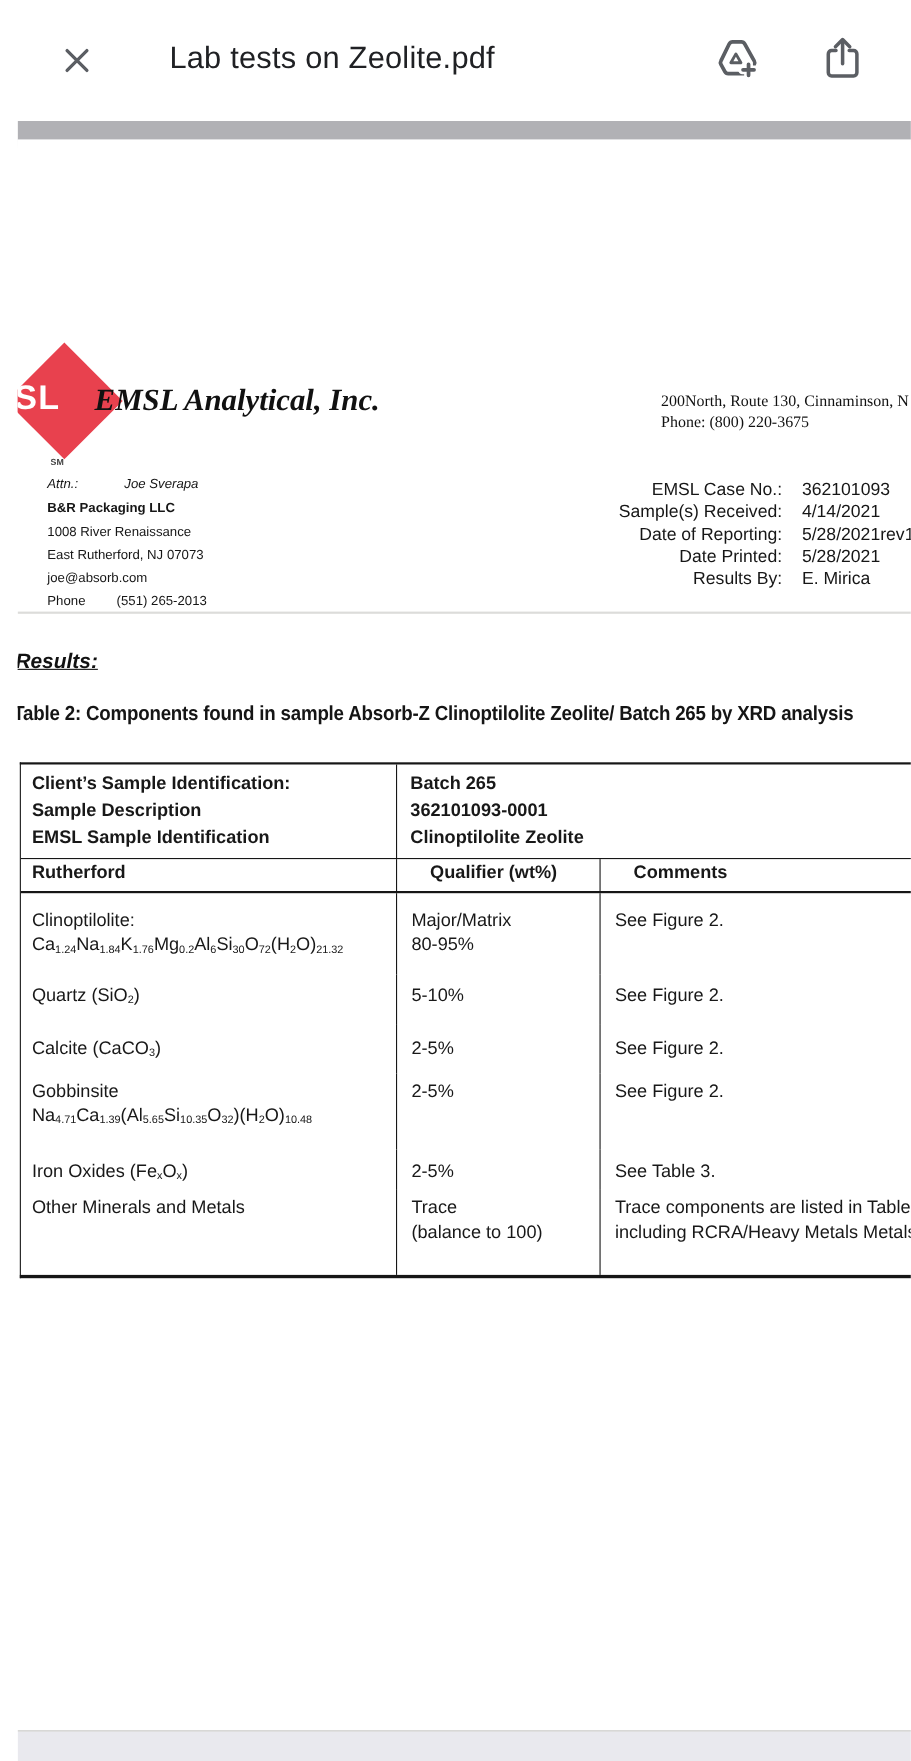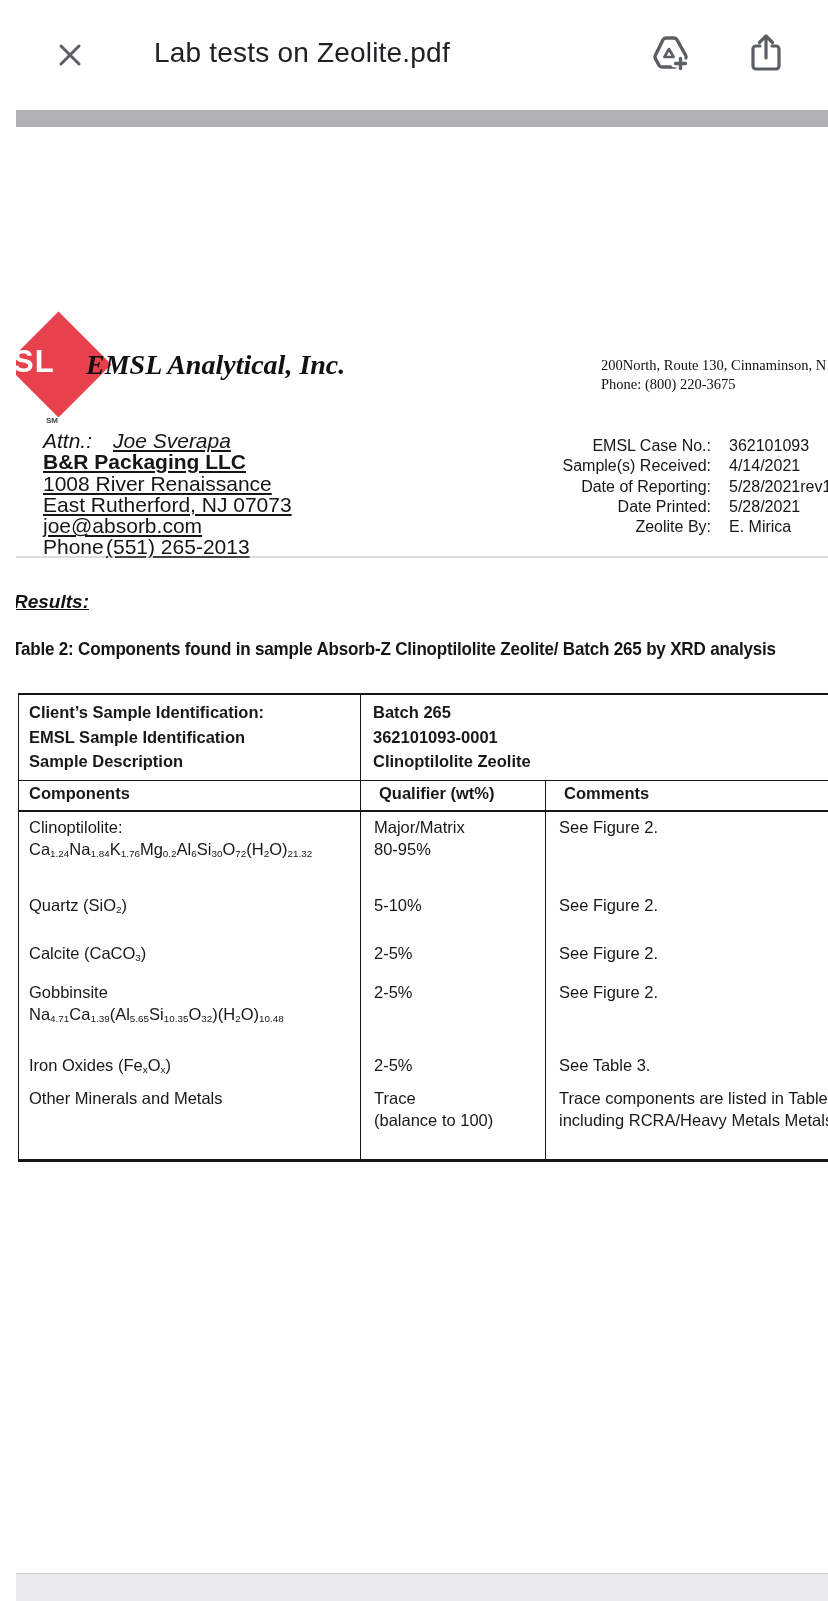--- a/index.html
+++ b/index.html
@@ -26,21 +26,21 @@
                 transform:rotate(45deg);}
   .logo-letters{position:absolute;left:-3px;top:217px;font-size:31px;font-weight:bold;color:#fff;
                 letter-spacing:1px;z-index:2;}
   .logo-sm{position:absolute;left:30px;top:289px;font-size:8px;font-weight:bold;color:#444;z-index:2;}
   .company-name{position:absolute;left:70px;top:222px;font-family:"Liberation Serif",serif;
                 font-size:28px;font-weight:bold;font-style:italic;color:#111;white-space:nowrap;}
   .lab-address{position:absolute;left:585px;top:229px;font-family:"Liberation Serif",serif;
                font-size:14.5px;line-height:19px;color:#111;white-space:nowrap;}
 
   
-  .client-block{position:absolute;left:27px;top:303px;font-size:21px;line-height:21.3px;color:#161616;text-decoration:underline;}
+  .client-block{position:absolute;left:27px;top:303px;font-size:12px;line-height:21.3px;color:#161616;}
   .client-block .attn{font-style:italic;}
   .client-block .lbl{display:inline-block;width:70px;}
   .client-block .lbl2{display:inline-block;width:63px;}
   .client-block .co{font-weight:bold;}
 
   
   .case-block{position:absolute;left:420px;top:309px;display:grid;
               grid-template-columns:275px 1fr;column-gap:18px;
               font-size:16px;line-height:20.3px;color:#161616;}
   .case-block .cl{text-align:right;}
@@ -60,26 +60,26 @@
   .sample-table{position:absolute;left:2px;top:566px;width:840px;
                 border-top:2.5px solid #161616;border-left:1.5px solid #161616;
                 border-bottom:3px solid #161616;color:#181818;}
   .info-block{display:grid;grid-template-columns:341px 1fr;border-bottom:1.5px solid #161616;}
   .info-block .ic{padding:5px 0 6px 10px;font-weight:bold;font-size:16.5px;line-height:24.6px;}
   .info-block .iv{padding:5px 0 6px 12px;border-left:1.5px solid #161616;font-weight:bold;
                   font-size:16.5px;line-height:24.6px;}
   .hdr-row{display:grid;grid-template-columns:341px 185px 1fr;height:29px;
            border-bottom:2px solid #161616;font-weight:bold;font-size:16.5px;}
   .hdr-row>div{padding:3px 0 0 10px;}
-  .hdr-row>div+div{padding-left:18px;border-left:1.5px solid #161616;}
+  .hdr-row>div+div{padding-left:30px;border-left:1.5px solid #161616;}
   .trow{display:grid;grid-template-columns:341px 185px 1fr;font-size:16.5px;line-height:22.5px;}
   .trow>div{padding-left:10px;}
   .trow>div+div{padding-left:13px;border-left:1.5px solid #161616;}
   .trow .ml{white-space:pre-line;}
-  .r1{height:74px;} .r1>div{padding-top:4px;}
+  .r1{height:74px;} .r1>div{padding-top:14px;}
   .r2{height:45px;} .r2>div{padding-top:8px;}
   .r3{height:45px;} .r3>div{padding-top:11px;}
   .r4{height:69px;} .r4>div{padding-top:5px;}
   .r5{height:36px;} .r5>div{padding-top:9px;}
   .r6{height:78px;} .r6>div{padding-top:6px;}
   sub{font-size:.6em;vertical-align:-.22em;letter-spacing:0;}
 
   
   .page-gap{position:absolute;left:0;top:1573px;width:828px;height:28px;background:#e9e9ee;
             border-top:1px solid #cfcfc9;}
@@ -143,45 +143,45 @@
 
     <div class="case-block">
       <div class="cl">EMSL Case No.:</div>
       <div class="cv">362101093</div>
       <div class="cl">Sample(s) Received:</div>
       <div class="cv">4/14/2021</div>
       <div class="cl">Date of Reporting:</div>
       <div class="cv">5/28/2021rev1</div>
       <div class="cl">Date Printed:</div>
       <div class="cv">5/28/2021</div>
-      <div class="cl">Zeolite By:</div>
+      <div class="cl">Results By:</div>
       <div class="cv">E. Mirica</div>
     </div>
 
     <div class="faint-rule"></div>
 
     <div class="results-heading">Results:</div>
     <div class="table-title">Table 2: Components found in sample Absorb-Z Clinoptilolite Zeolite/ Batch 265 by XRD analysis</div>
 
     <div class="sample-table">
       <div class="info-block">
         <div class="ic">
           <div>Client’s Sample Identification:</div>
+          <div>Sample Description</div>
           <div>EMSL Sample Identification</div>
-          <div>Sample Description</div>
         </div>
         <div class="iv">
           <div>Batch 265</div>
           <div>362101093-0001</div>
           <div>Clinoptilolite Zeolite</div>
         </div>
       </div>
 
       <div class="hdr-row">
-        <div>Components</div>
+        <div>Rutherford</div>
         <div>Qualifier (wt%)</div>
         <div>Comments</div>
       </div>
 
       <div class="trow r1">
         <div>
           <div>Clinoptilolite:</div>
           <div>Ca<sub>1.24</sub>Na<sub>1.84</sub>K<sub>1.76</sub>Mg<sub>0.2</sub>Al<sub>6</sub>Si<sub>30</sub>O<sub>72</sub>(H<sub>2</sub>O)<sub>21.32</sub></div>
         </div>
         <div class="ml">Major/Matrix

